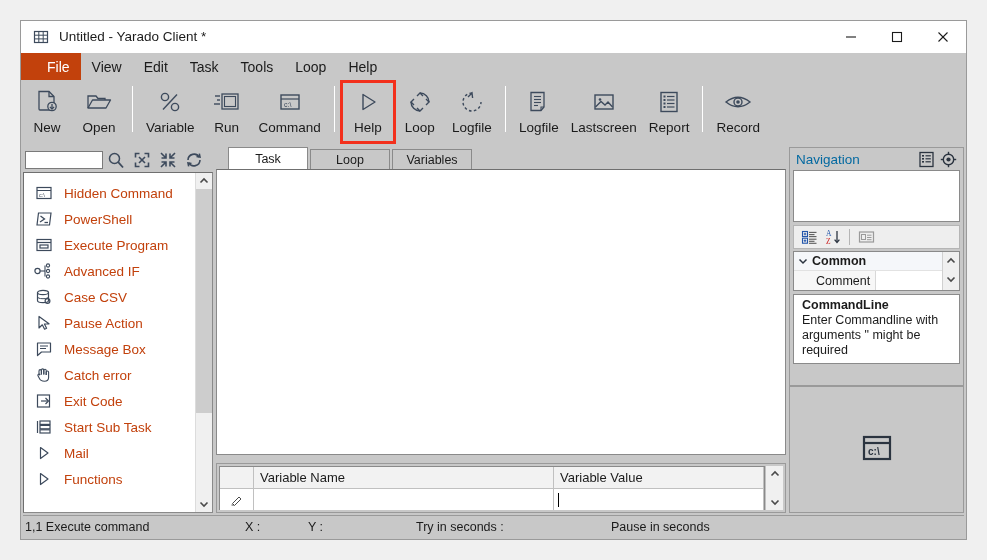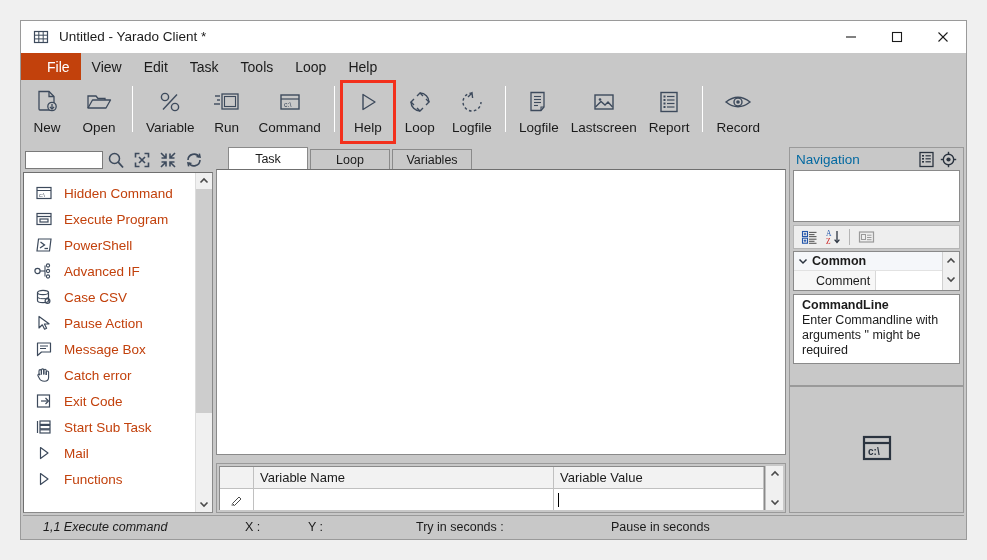--- a/index.html
+++ b/index.html
@@ -786,37 +786,37 @@
                 <line x1="2" y1="6.5" x2="16" y2="6.5" stroke="#3d4a5c" stroke-width="1"></line>
                 <text x="4" y="12.5" font-family="Liberation Sans, sans-serif" font-size="5.5" fill="#3d4a5c">c:\</text>
               </svg>
             </span>
             <span>Hidden Command</span>
           </div>
 
           <div class="cmd-item">
             <span class="cmd-ic">
               <svg width="18" height="18" viewBox="0 0 18 18">
+                <path d="M3.5 3 H16 L14.5 15 H2 Z" fill="none" stroke="#3d4a5c" stroke-width="1.2"></path>
+                <path d="M5.5 6 L9.5 9 L5 12" fill="none" stroke="#3d4a5c" stroke-width="1.3"></path>
+                <line x1="9.5" y1="12.5" x2="13" y2="12.5" stroke="#3d4a5c" stroke-width="1.3"></line>
+              </svg>
+            </span>
+            <span>PowerShell</span>
+          </div>
+
+          <div class="cmd-item">
+            <span class="cmd-ic">
+              <svg width="18" height="18" viewBox="0 0 18 18">
                 <rect x="2" y="3.5" width="14" height="11" fill="none" stroke="#3d4a5c" stroke-width="1.2"></rect>
                 <line x1="2" y1="6.5" x2="16" y2="6.5" stroke="#3d4a5c" stroke-width="1.2"></line>
                 <rect x="5" y="9" width="8" height="3" fill="none" stroke="#3d4a5c" stroke-width="1.2"></rect>
               </svg>
             </span>
             <span>Execute Program</span>
-          </div>
-
-          <div class="cmd-item">
-            <span class="cmd-ic">
-              <svg width="18" height="18" viewBox="0 0 18 18">
-                <path d="M3.5 3 H16 L14.5 15 H2 Z" fill="none" stroke="#3d4a5c" stroke-width="1.2"></path>
-                <path d="M5.5 6 L9.5 9 L5 12" fill="none" stroke="#3d4a5c" stroke-width="1.3"></path>
-                <line x1="9.5" y1="12.5" x2="13" y2="12.5" stroke="#3d4a5c" stroke-width="1.3"></line>
-              </svg>
-            </span>
-            <span>PowerShell</span>
           </div>
 
           <div class="cmd-item">
             <span class="cmd-ic">
               <svg width="20" height="18" viewBox="0 0 20 18">
                 <circle cx="3.5" cy="9" r="2.6" fill="none" stroke="#3d4a5c" stroke-width="1.2"></circle>
                 <line x1="6.1" y1="9" x2="11" y2="9" stroke="#3d4a5c" stroke-width="1.1"></line>
                 <line x1="11" y1="3.5" x2="11" y2="14.5" stroke="#3d4a5c" stroke-width="1.1"></line>
                 <circle cx="14" cy="3.5" r="1.6" fill="none" stroke="#3d4a5c" stroke-width="1.1"></circle>
                 <circle cx="14" cy="9" r="1.6" fill="none" stroke="#3d4a5c" stroke-width="1.1"></circle>
@@ -1083,21 +1083,21 @@
             <line x1="4" y1="12" x2="30" y2="12" stroke="#2b3440" stroke-width="2.2"></line>
             <text x="8" y="24" font-family="Liberation Sans, sans-serif" font-size="10" font-weight="bold" fill="#2b3440">c:\</text>
           </svg>
         </span>
       </div>
     </div>
 
   </div>
 
   <div class="statusbar">
-    <span class="sb-cell" style="left:20px;font-style:italic;">1,1 Execute command</span>
+    <span class="sb-cell" style="left:2px;">1,1 Execute command</span>
     <span class="sb-cell" style="left:222px;">X :</span>
     <span class="sb-cell" style="left:285px;">Y :</span>
     <span class="sb-cell" style="left:393px;">Try in seconds :</span>
     <span class="sb-cell" style="left:588px;">Pause in seconds</span>
   </div>
 
 </div>
 </div>
 
 </body></html>

